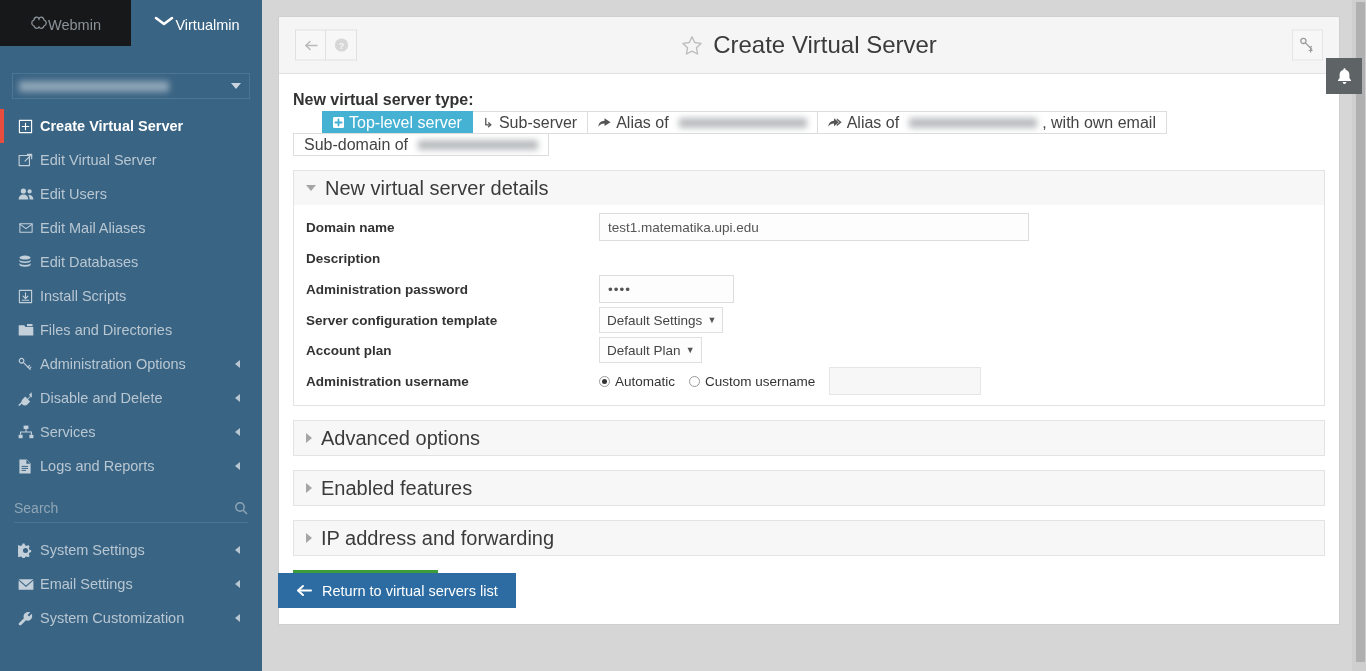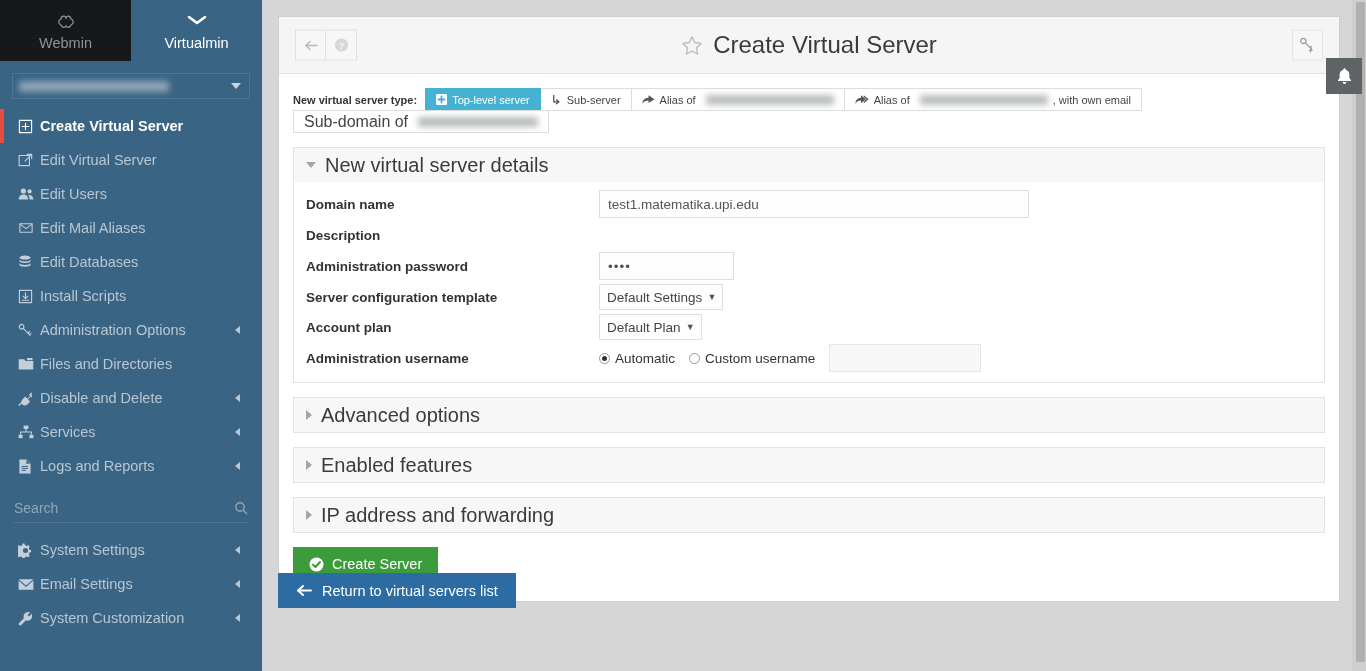--- a/index.html
+++ b/index.html
@@ -13,23 +13,23 @@
 
   
   #sidebar {
     position: absolute; left: 0; top: 0;
     width: 262px; height: 671px;
     background: #3a6484;
     overflow: hidden;
   }
   #brand-tabs { display: flex; height: 61px; }
   .brand-tab {
-    flex: 1; display: flex; flex-direction: column;
+    flex: 1; display: flex; flex-direction: row;
     align-items: center; justify-content: center;
-    cursor: pointer; height: 61px; padding-top: 4px;
+    cursor: pointer; height: 46px; padding-top: 4px;
   }
   .brand-tab.webmin { background: #16181a; color: #8b9399; }
   .brand-tab.virtualmin { background: #3a6484; color: #ffffff; }
   .brand-glyph { height: 20px; line-height: 20px; font-size: 15px; }
   .brand-label { font-size: 14.5px; line-height: 18px; }
   .brand-tab.virtualmin .brand-label { font-weight: 500; }
 
   #server-select {
     margin: 12px 12px 10px 12px;
     height: 26px;
@@ -156,21 +156,21 @@
     background: #f7f7f7;
     display: flex; align-items: center; justify-content: center;
     cursor: pointer;
   }
 
   #card-body { padding: 14px 14px 20px 14px; }
 
   
   #type-row {
     display: flex; flex-wrap: wrap; align-items: stretch;
-    font-size: 11px;
+    font-size: 16px;
   }
   #type-label {
     font-weight: bold; color: #333;
     display: flex; align-items: center;
     padding-right: 8px;
     height: 23px;
   }
   .type-tab {
     display: flex; align-items: center; gap: 5px;
     height: 23px;
@@ -180,20 +180,21 @@
     background: #ffffff;
     color: #444;
     cursor: pointer;
     white-space: nowrap;
   }
   .type-tab:first-of-type { border-left: 1px solid #dddddd; }
   .type-tab.active {
     background: #45b2d3;
     border-color: #45b2d3;
     color: #ffffff;
+    margin-left: 29px;
   }
   .type-tab .tico { font-size: 11px; }
   .type-tab .redacted-inline {
     display: inline-block;
     height: 10px; width: 128px;
     background: #b9bcbe; filter: blur(3.2px);
     border-radius: 1px;
     vertical-align: middle;
   }
   #type-row-2 { display: flex; margin-top: -1px; }
@@ -423,38 +424,38 @@
           <svg width="15" height="15" viewBox="0 0 16 16" fill="none" stroke="#c3d0da" stroke-width="1.2" stroke-linecap="round" stroke-linejoin="round">
             <rect x="1.5" y="1.5" width="13" height="13"></rect>
             <path d="M8 4 v6 M5.4 7.6 L8 10.2 L10.6 7.6"></path>
             <path d="M4.5 12 h7"></path>
           </svg>
         </span>
         <span class="lbl">Install Scripts</span>
       </div>
       <div class="nav-item">
         <span class="ico">
+          <svg width="16" height="14" viewBox="0 0 16 14" fill="#c3d0da">
+            <path d="M0.7 2.2 L6.2 2.2 L7.6 4 L15.3 4 L15.3 12.4 L0.7 12.4 Z"></path>
+            <rect x="9" y="1" width="5.5" height="2.2" fill="#c3d0da"></rect>
+          </svg>
+        </span>
+        <span class="lbl">Files and Directories</span>
+      </div>
+      <div class="nav-item">
+        <span class="ico">
           <svg width="15" height="15" viewBox="0 0 16 16" fill="none" stroke="#c3d0da" stroke-width="1.2" stroke-linecap="round" stroke-linejoin="round">
             <circle cx="3.8" cy="4" r="2.5"></circle>
             <path d="M5.6 5.8 L13 13.2"></path>
             <path d="M10.6 10.8 L12.4 9"></path>
             <path d="M12.2 12.4 L13.8 10.8"></path>
           </svg>
         </span>
         <span class="lbl">Administration Options</span>
         <span class="arrow"></span>
-      </div>
-      <div class="nav-item">
-        <span class="ico">
-          <svg width="16" height="14" viewBox="0 0 16 14" fill="#c3d0da">
-            <path d="M0.7 2.2 L6.2 2.2 L7.6 4 L15.3 4 L15.3 12.4 L0.7 12.4 Z"></path>
-            <rect x="9" y="1" width="5.5" height="2.2" fill="#c3d0da"></rect>
-          </svg>
-        </span>
-        <span class="lbl">Files and Directories</span>
       </div>
       <div class="nav-item">
         <span class="ico">
           <svg width="16" height="15" viewBox="0 0 16 15" fill="#c3d0da">
             <path d="M13.6 1.2 L11 3.8 L12.2 5 L9.4 7.8 L7.2 5.6 L4.4 8.4 C3 9.8 3 12 4.4 13.4 C5.8 14.8 8 14.8 9.4 13.4 L12.2 10.6 L10 8.4 L12.8 5.6 L14 6.8 Z"></path>
             <path d="M4.2 11.2 L0.8 14.6" stroke="#c3d0da" stroke-width="1.4"></path>
           </svg>
         </span>
         <span class="lbl">Disable and Delete</span>
         <span class="arrow"></span>

